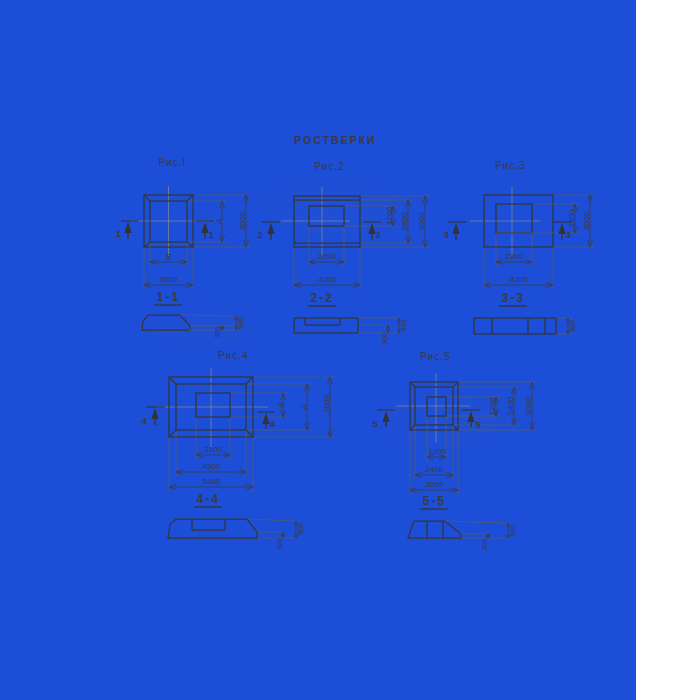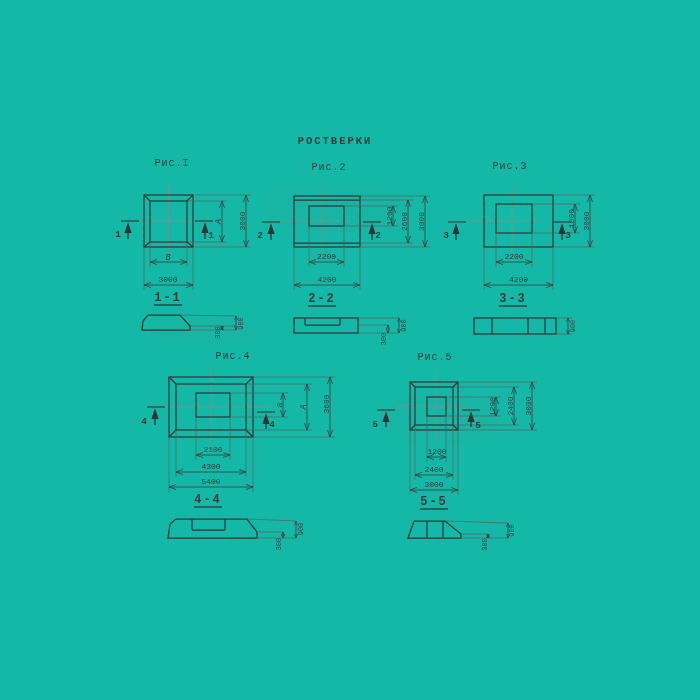--- a/index.html
+++ b/index.html
@@ -1,19 +1,19 @@
 <!DOCTYPE html>
 <html><head>
 <meta charset="utf-8">
 <style>
   html,body{margin:0;padding:0;background:#ffffff;}
   .sheet{
-    position:relative;width:700px;height:700px;overflow:hidden;
-    background:#14b8a6;
-    font-family:Liberation Mono, monospace;
+    position:relative;width:636px;height:700px;overflow:hidden;
+    background:#1d4ed8;
+    font-family:Liberation Sans, sans-serif;
   }
   svg{display:block;}
   text{fill:#3a3a3a;}
   .t-title{font-size:10.5px;letter-spacing:2px;font-weight:bold;}
   .t-cap{font-size:10px;letter-spacing:1px;}
   .t-dim{font-size:8px;}
   .t-letter{font-size:8.5px;font-style:italic;}
   .t-dims{font-size:7px;}
   .t-sec{font-size:12px;font-weight:bold;letter-spacing:2px;}
   .t-cut{font-size:9.5px;font-weight:bold;}

